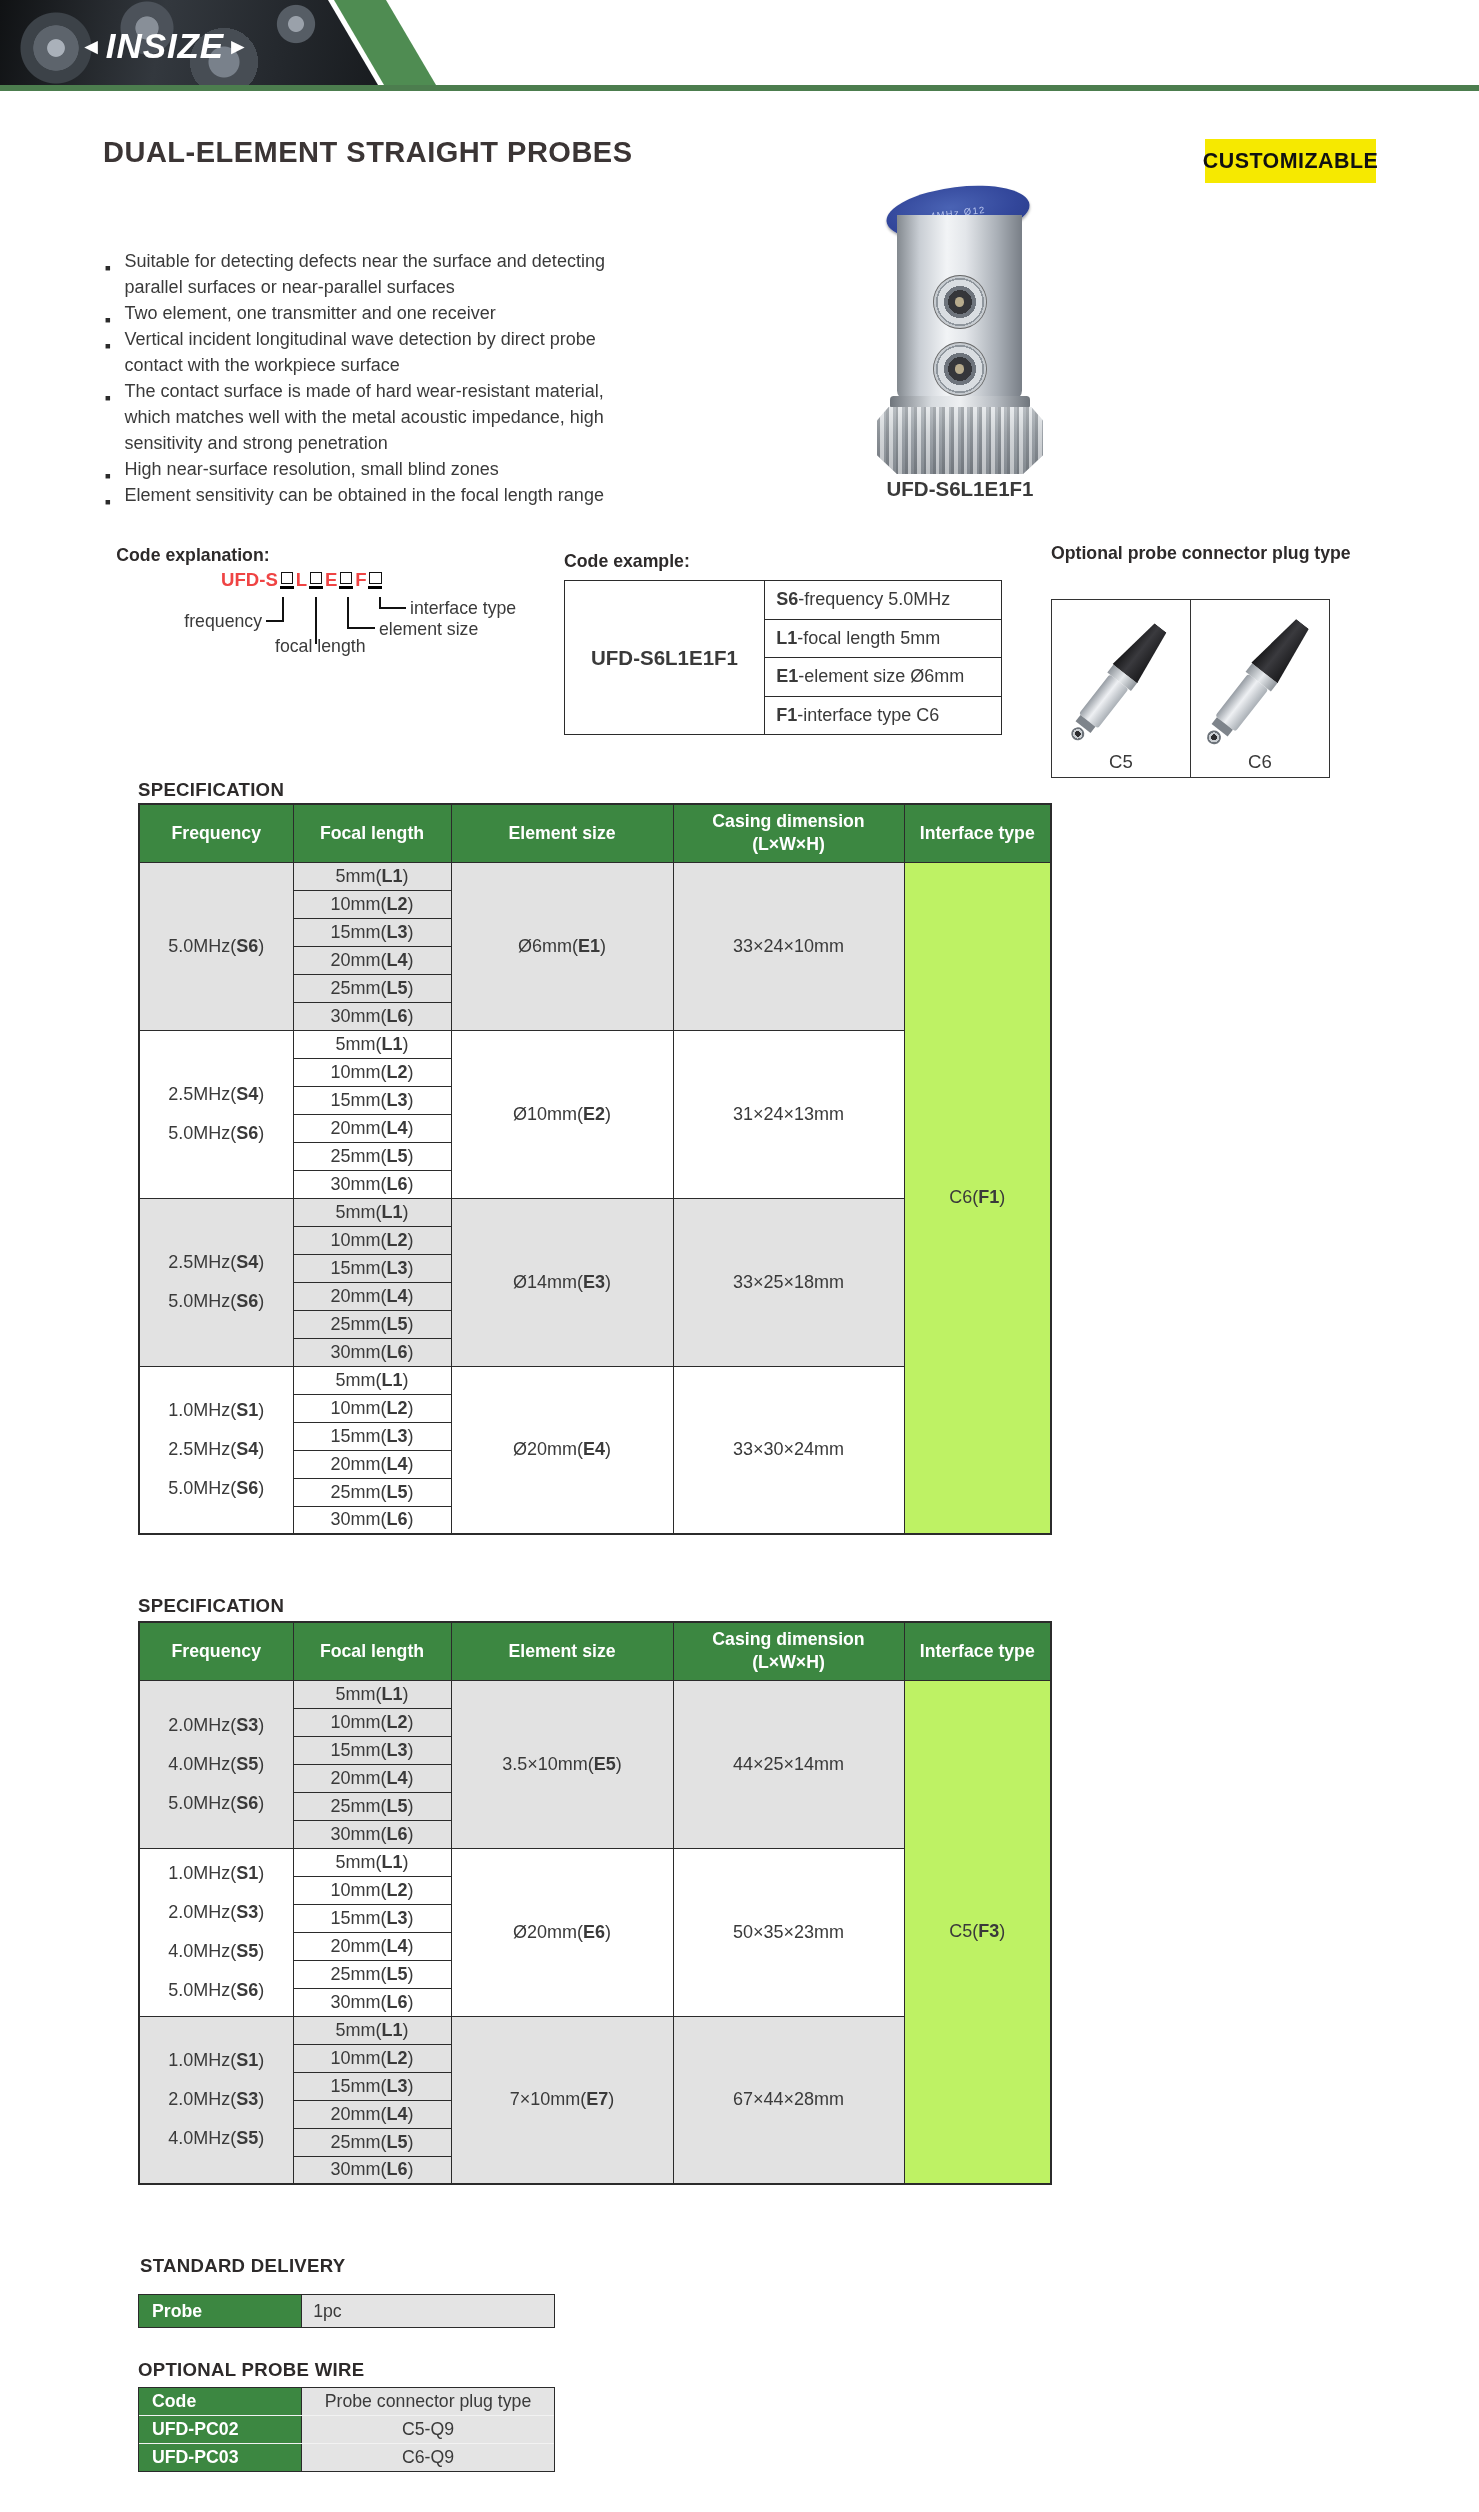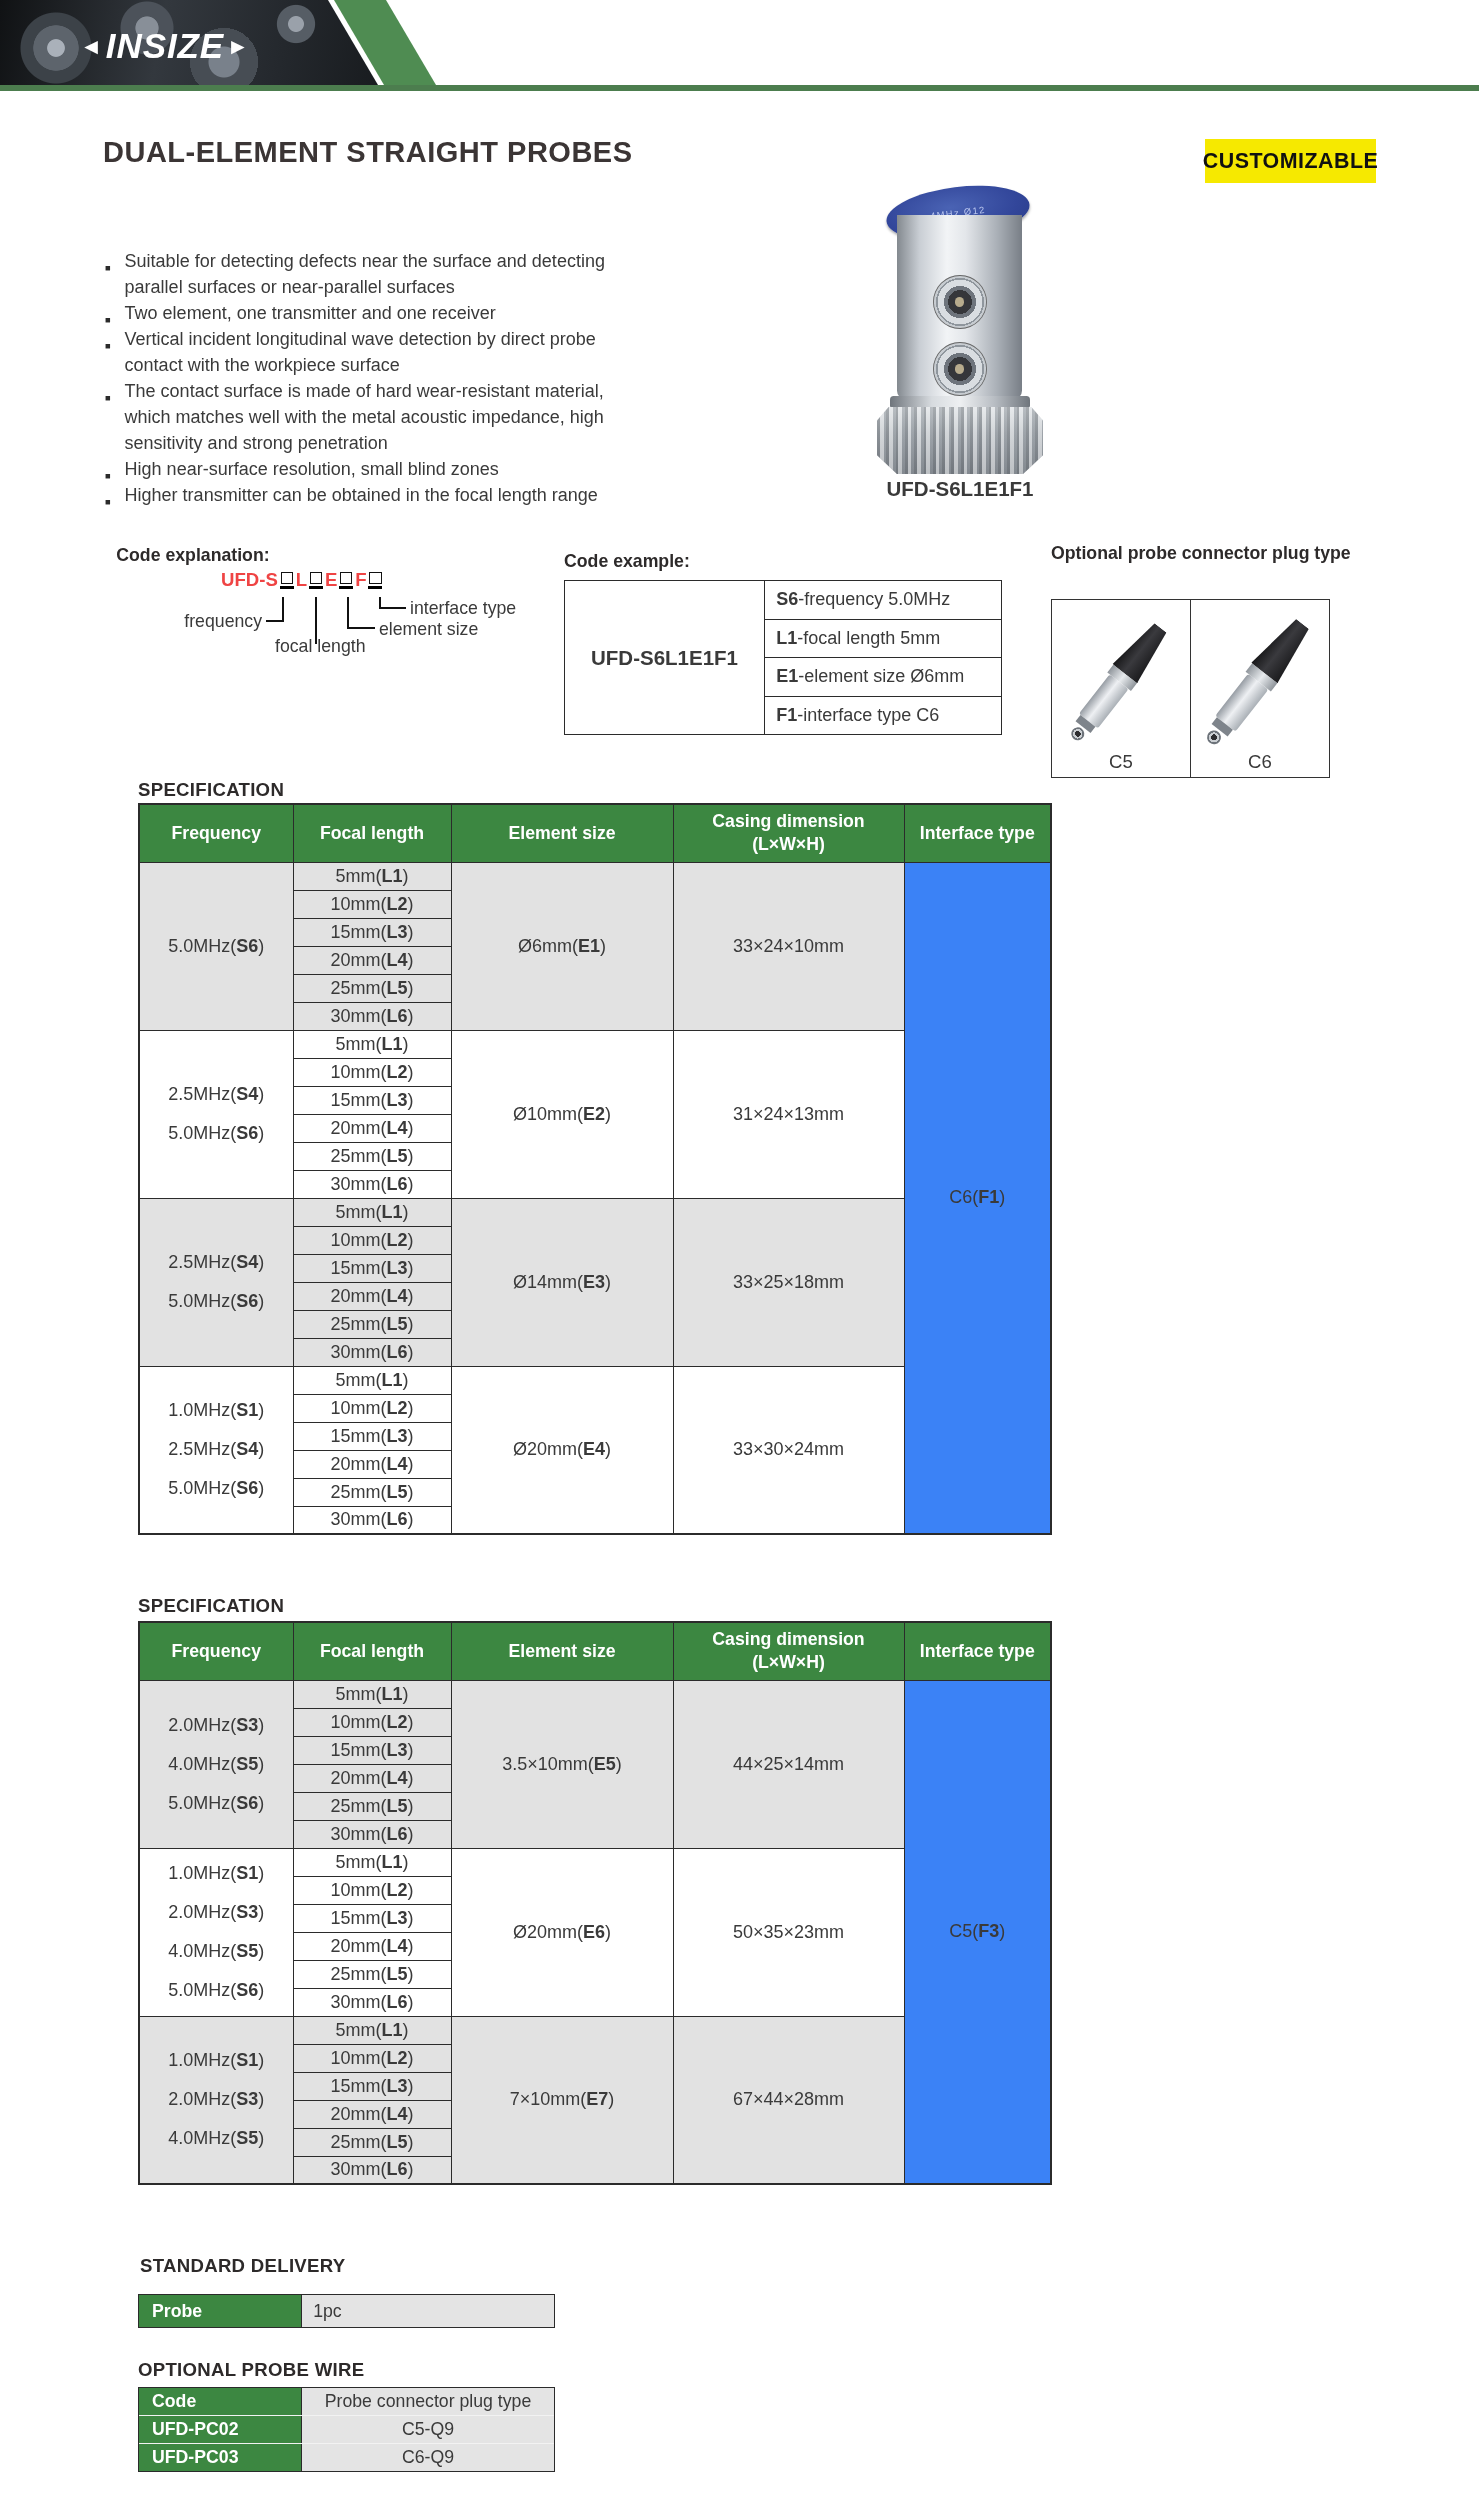--- a/index.html
+++ b/index.html
@@ -110,21 +110,21 @@
   
   .sec-title{position:absolute;font-size:18.6px;font-weight:bold;color:#2d2a2a;letter-spacing:0.3px;}
   .spec-mount{position:absolute;left:138px;}
   table.spec{border-collapse:collapse;table-layout:fixed;width:912px;border:2.8px solid #2b2b2b;background:#fff;}
   .spec thead tr{height:58px;}
   .spec th{background:#3c8741;color:#fff;font-weight:bold;font-size:17.7px;border:1.9px solid #2b2b2b;
     text-align:center;vertical-align:middle;line-height:23px;padding:0;}
   .spec tbody tr{height:28px;}
   .spec td{border:1.9px solid #2b2b2b;font-size:18px;color:#3a3a3a;text-align:center;vertical-align:middle;padding:0;}
   .spec td.shaded{background:#e2e2e2;}
-  .spec td.iface{background:#3b82f6;}
+  .spec td.iface{background:#bef264;}
   .spec .fline{line-height:39px;}
   .spec b{font-weight:bold;}
 
   
   .sd{position:absolute;left:138px;top:2285px;width:415px;height:32px;border:1.9px solid #2b2b2b;display:flex;margin-top:9px;}
   .sd-label{width:149px;background:#3c8741;color:#fff;font-weight:bold;font-size:17.7px;
     display:flex;align-items:center;padding-left:13px;border-right:1.9px solid #2b2b2b;}
   .sd-value{flex:1;background:#e4e4e4;font-size:17.7px;color:#3a3a3a;display:flex;align-items:center;padding-left:11.2px;}
 
   .opw{position:absolute;left:138px;top:2387px;width:415px;border:1.9px solid #2b2b2b;}
@@ -153,21 +153,21 @@
 
   <div class="page-title">DUAL-ELEMENT STRAIGHT PROBES</div>
   <div class="badge">CUSTOMIZABLE</div>
 
   <ul class="features">
       <li class="feature-item"><span class="fbullet">■</span><span class="ftext">Suitable for detecting defects near the surface and detecting parallel surfaces or near-parallel surfaces</span></li>
       <li class="feature-item"><span class="fbullet">■</span><span class="ftext">Two element, one transmitter and one receiver</span></li>
       <li class="feature-item"><span class="fbullet">■</span><span class="ftext">Vertical incident longitudinal wave detection by direct probe contact with the workpiece surface</span></li>
       <li class="feature-item"><span class="fbullet">■</span><span class="ftext">The contact surface is made of hard wear-resistant material, which matches well with the metal acoustic impedance, high sensitivity and strong penetration</span></li>
       <li class="feature-item"><span class="fbullet">■</span><span class="ftext">High near-surface resolution, small blind zones</span></li>
-      <li class="feature-item"><span class="fbullet">■</span><span class="ftext">Higher transmitter can be obtained in the focal length range</span></li>
+      <li class="feature-item"><span class="fbullet">■</span><span class="ftext">Element sensitivity can be obtained in the focal length range</span></li>
     </ul>
 
   <div class="probe">
     <div class="cap">
       <span class="cap-text">4MHz Ø12</span>
     </div>
     <div class="body">
       <div class="sock sock1"></div>
       <div class="sock sock2"></div>
     </div>

